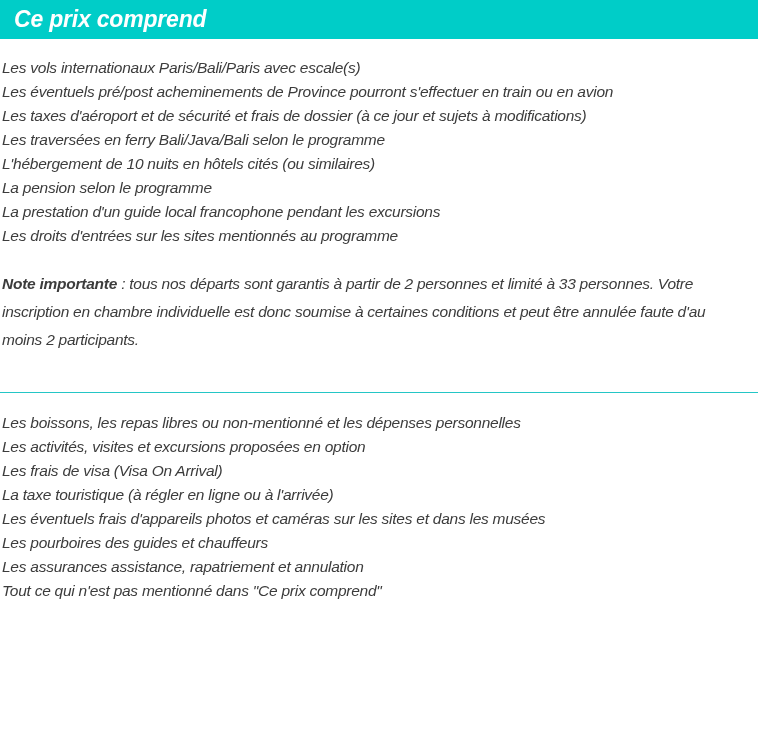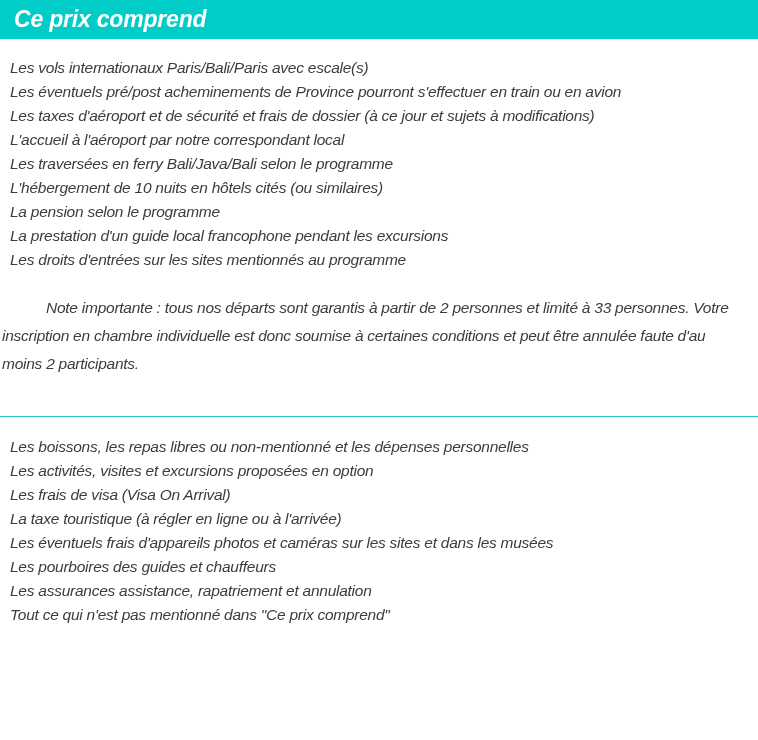--- a/index.html
+++ b/index.html
@@ -61,40 +61,39 @@
 
   .list-item {
     font-family: "Liberation Sans", "DejaVu Sans", sans-serif;
     font-style: italic;
     font-weight: normal;
     font-size: 15.5px;
     line-height: 24px;
     color: #3c3c3c;
     letter-spacing: -0.25px;
     white-space: nowrap;
-    padding-left: 10px;
+    padding-left: 2px;
   }
 
   
   .note {
     font-family: "Liberation Sans", "DejaVu Sans", sans-serif;
     font-style: italic;
     font-size: 15.5px;
     line-height: 28px;
     color: #3c3c3c;
     letter-spacing: -0.25px;
     padding-left: 2px;
     padding-right: 12px;
     margin: 0;
   }
 
   .note-strong {
-    font-weight: normal;
+    font-weight: bold;
     font-style: italic;
-    margin-left: 44px;
   }
 
   
   .gap-after-band-1 { height: 17px; }
   .gap-before-note  { height: 22px; }
   .gap-after-note   { height: 38px; }
   .gap-after-band-2 { height: 18px; }
 </style>
 </head>
 <body>
@@ -104,21 +103,20 @@
   <div class="section-band">
     <span class="section-band-title">Ce prix comprend</span>
   </div>
 
   <div class="gap-after-band-1"></div>
 
   <ul class="list">
     <li class="list-item">Les vols internationaux Paris/Bali/Paris avec escale(s)</li>
     <li class="list-item">Les éventuels pré/post acheminements de Province pourront s'effectuer en train ou en avion</li>
     <li class="list-item">Les taxes d'aéroport et de sécurité et frais de dossier (à ce jour et sujets à modifications)</li>
-    <li class="list-item">L'accueil à l'aéroport par notre correspondant local</li>
     <li class="list-item">Les traversées en ferry Bali/Java/Bali selon le programme</li>
     <li class="list-item">L'hébergement de 10 nuits en hôtels cités (ou similaires)</li>
     <li class="list-item">La pension selon le programme</li>
     <li class="list-item">La prestation d'un guide local francophone pendant les excursions</li>
     <li class="list-item">Les droits d'entrées sur les sites mentionnés au programme</li>
   </ul>
 
   <div class="gap-before-note"></div>
 
   <p class="note"><span class="note-strong">Note importante</span><span> : tous nos départs sont garantis à partir de 2 personnes et limité à 33 personnes. Votre inscription en chambre individuelle est donc soumise à certaines conditions et peut être annulée faute d'au moins 2 participants.</span></p>

